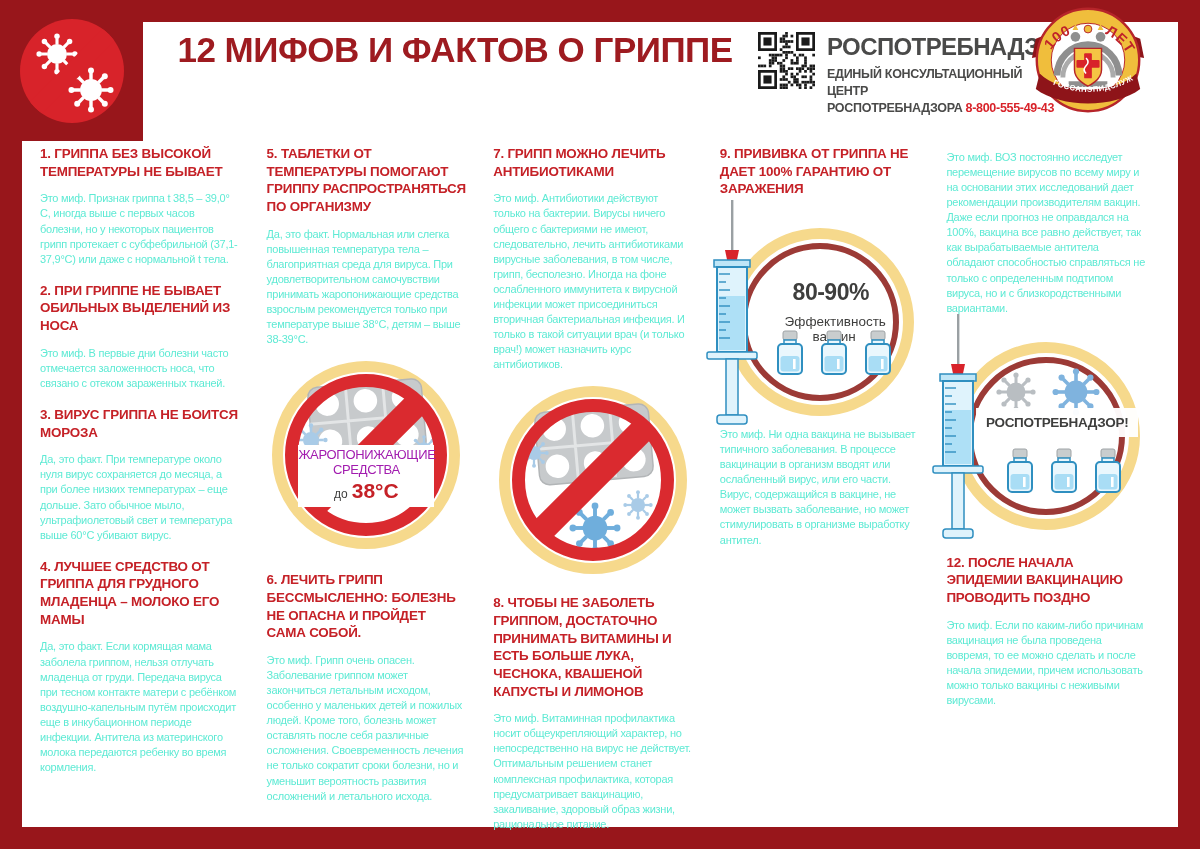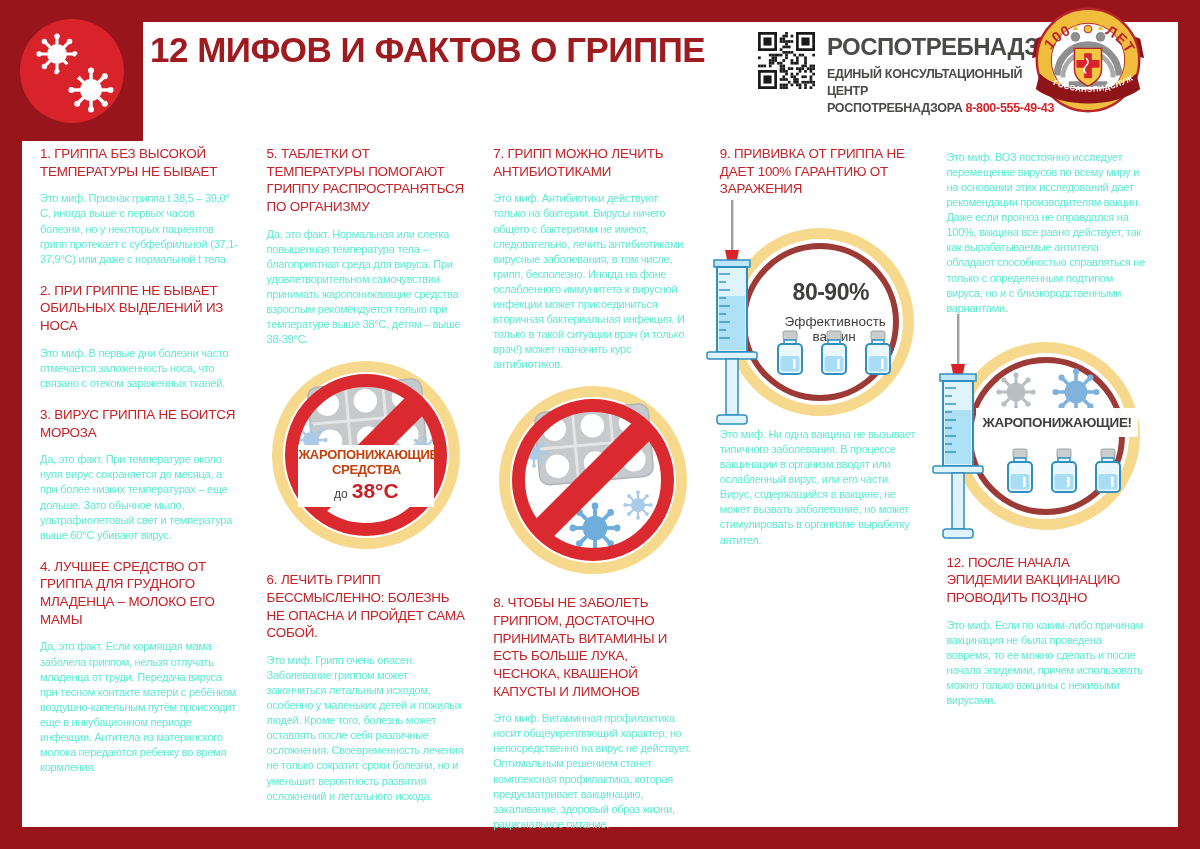--- a/index.html
+++ b/index.html
@@ -9,44 +9,44 @@
   .poster { position:relative; width:1200px; height:849px; background:#98161B; overflow:hidden; }
   .canvas { position:absolute; left:22px; top:22px; width:1156px; height:805px; background:#ffffff; }
 
   
   .corner-block { position:absolute; left:0; top:0; width:143px; height:141px; background:#98161B; z-index:5; }
   .noflu { position:absolute; left:20px; top:19px; width:104px; height:104px; border-radius:50%; background:#D8232A; overflow:hidden; }
   .noflu .slash { position:absolute; left:-8px; top:44px; width:120px; height:17px; background:#D8232A; transform:rotate(-45deg); z-index:3; }
   .noflu svg.virus { position:absolute; }
 
   
-  .title { position:absolute; left:150px; top:30px; width:610px; text-align:left;
+  .title { position:absolute; left:150px; top:30px; width:610px; text-align:center;
            font-size:35px; font-weight:bold; color:#9E1B20; letter-spacing:-0.5px; }
   .qr { position:absolute; left:758px; top:32px; width:57px; height:57px; }
   .org { position:absolute; left:827px; top:33px; width:230px; }
   .org-name { font-size:24px; font-weight:bold; color:#4A4A49; letter-spacing:-0.6px; }
   .org-sub { margin-top:5px; font-size:12.5px; font-weight:bold; color:#4A4A49; line-height:1.35; letter-spacing:-0.3px; }
   .org-phone { color:#D8232A; }
   .emblem { position:absolute; left:1030px; top:0px; width:116px; height:120px; }
 
   
   .main { position:absolute; left:40px; top:130px; width:1106px; height:672px;
           display:grid; grid-template-columns:repeat(5,1fr); column-gap:27px; }
   .col { position:relative; }
-  h3.myth { font-size:13.4px; font-weight:normal; color:#C52127; line-height:1.32; letter-spacing:-0.2px; margin-top:15px; }
+  h3.myth { font-size:13.4px; font-weight:bold; color:#C52127; line-height:1.32; letter-spacing:-0.2px; margin-top:15px; }
   p.answer { font-size:11px; color:#5eead4; line-height:1.37; letter-spacing:-0.25px; margin-top:11px; }
 
   
   .circle { position:relative; width:188px; height:188px; margin:14px auto 0; }
   .ring-y { position:absolute; inset:0; border-radius:50%; background:#fff; border:11px solid #F6D98C; }
   .prohibit { position:absolute; inset:13px; border-radius:50%; border:13px solid #DA2A2F; z-index:3; }
   .slash { position:absolute; left:16px; top:81px; width:156px; height:25px; background:#DA2A2F; transform:rotate(-45deg); z-index:3; }
   .blister { position:absolute; left:36px; top:20px; width:118px; z-index:1; transform:rotate(-5deg); }
   .circ-label { position:absolute; left:26px; right:26px; top:84px; z-index:4; text-align:center; background:#fff; padding:2px 0 4px; }
-  .circ-label .l1 { font-size:13px; font-weight:bold; color:#c2410c; letter-spacing:-0.3px; }
+  .circ-label .l1 { font-size:13px; font-weight:normal; color:#a21caf; letter-spacing:-0.3px; }
   .circ-label .l2 { font-size:12.6px; color:#3E3E3D; letter-spacing:-0.3px; }
   .temp-row { margin-top:2px; }
   .temp-row .do { font-size:12px; color:#3E3E3D; margin-right:4px; }
   .temp-row .deg { font-size:21px; font-weight:bold; color:#C52127; }
   svg.virus { display:block; }
 
   
   .ring-m { position:absolute; inset:15px; border-radius:50%; background:#fff; border:6px solid #9C3A36; }
   .vac-content { position:absolute; inset:21px; border-radius:50%; z-index:2; overflow:hidden; }
   .eff-pct { margin:30px 0 8px 46px; font-size:23px; font-weight:bold; color:#3E3E3D; letter-spacing:-0.5px; }
@@ -417,21 +417,21 @@
       <p class="answer" style="margin-top:20px">Это миф. ВОЗ постоянно исследует перемещение вирусов по всему миру и на основании этих исследований дает рекомендации производителям вакцин. Даже если прогноз не оправдался на 100%, вакцина все равно действует, так как вырабатываемые антитела обладают способностью справляться не только с определенным подтипом вируса, но и с близкородственными вариантами.</p>
       <div class="circle" style="margin-top:26px">
         <div class="ring-y"></div>
         <div class="ring-m"></div>
         <svg class="vac-virus" style="color:#B9BEC2;left:44px;top:30px" width="40" height="40">
             <use href="#virus-sym"></use>
           </svg>
         <svg class="vac-virus" style="color:#7FB3DE;left:100px;top:26px" width="48" height="48">
             <use href="#virus-sym"></use>
           </svg>
-        <div class="vac-band">ЖАРОПОНИЖАЮЩИЕ!</div>
+        <div class="vac-band">РОСПОТРЕБНАДЗОР!</div>
         <div class="vials" style="top:106px;left:50px">
           <svg width="36" height="46" viewBox="0 0 36 46">
               <use href="#vial-sym"></use>
             </svg>
           <svg width="36" height="46" viewBox="0 0 36 46">
               <use href="#vial-sym"></use>
             </svg>
           <svg width="36" height="46" viewBox="0 0 36 46">
               <use href="#vial-sym"></use>
             </svg>

